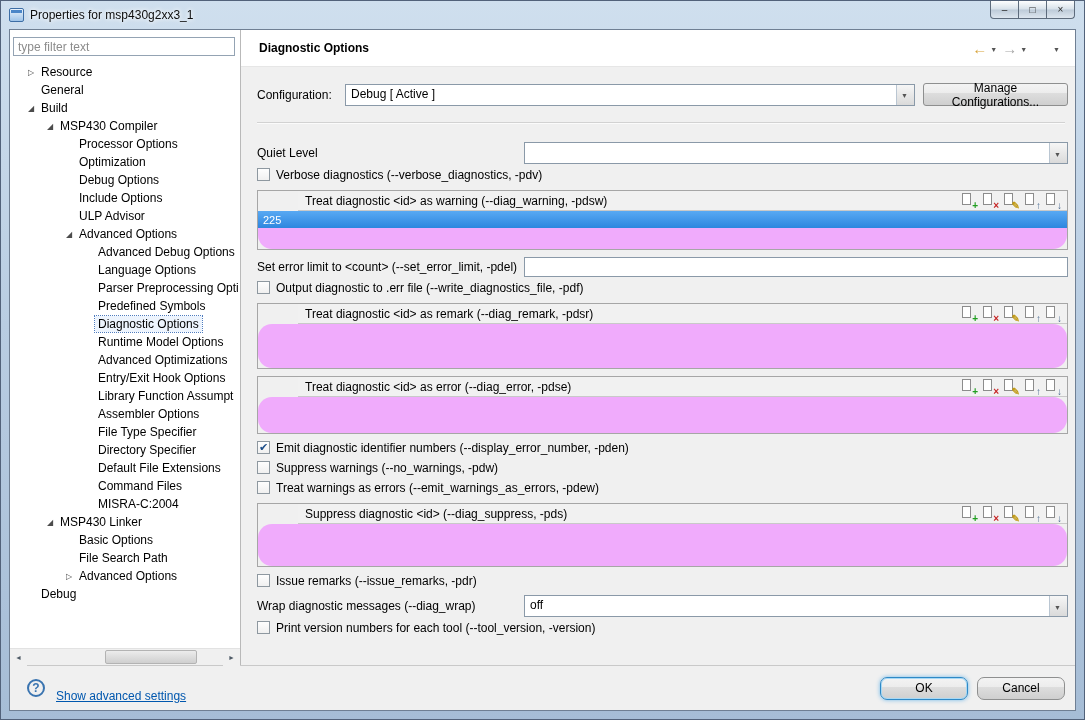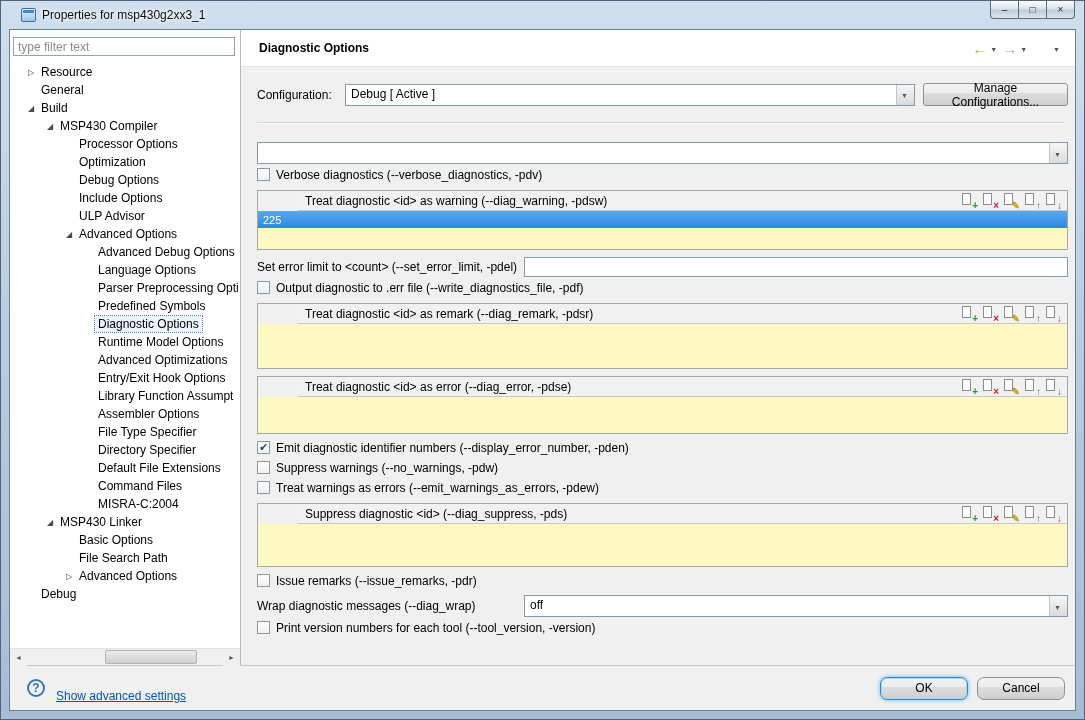--- a/index.html
+++ b/index.html
@@ -2,21 +2,21 @@
 <html><head>
 <meta charset="utf-8">
 <style>
   * { box-sizing: border-box; margin: 0; padding: 0; }
   html, body { width: 1085px; height: 720px; overflow: hidden; }
   body { font-family: "Liberation Sans", sans-serif; font-size: 12px; color: #000; background: #8ea4bc; }
 
   
   .window { position: absolute; inset: 0; border: 1px solid #52627a;
     background: linear-gradient(180deg, #cfdfee 0%, #b9cde2 45%, #a6bdd6 100%); }
-  .titlebar { height: 27px; display: flex; align-items: center; padding: 0 20px; position: relative; }
+  .titlebar { height: 27px; display: flex; align-items: center; padding: 0 8px; position: relative; }
   .appicon { width: 15px; height: 14px; margin-right: 6px; border: 1px solid #3d6ea5;
     background: linear-gradient(#eaf3fc, #9fc4e8); border-radius: 2px; position: relative; }
   .appicon::before { content: ""; position: absolute; left: 1px; right: 1px; top: 1px; height: 3px; background: #4a86c8; }
   .title { color: #0d0d0d; text-shadow: 0 0 4px #fff, 0 0 6px #fff; }
   .winbtns { position: absolute; top: 0; right: 9px; display: flex; }
   .winbtn { width: 29px; height: 18px; border: 1px solid #5d6b7c; border-top: none; margin-left: -1px;
     background: linear-gradient(#fdfefe, #d7e1ea 48%, #bdcad8 52%, #dde6ef);
     display: flex; align-items: center; justify-content: center; font-size: 10px; color: #2b2b2b; cursor: default; }
   .winbtn.min  { border-radius: 0 0 0 4px; }
   .winbtn.close{ border-radius: 0 0 4px 0; }
@@ -81,21 +81,21 @@
 
   .group { border: 1px solid #a6a6a6; margin: 5px 0 7px 3px; }
   .ghead { height: 20px; background: #f1f1f1; border-bottom: 1px solid #c9c9c9;
     display: flex; align-items: center; padding: 0 5px 0 7px; margin-left: 40px; }
   .gtitle { flex: 1; }
   .gicons { display: flex; align-items: flex-start; }
   .ti { width: 18px; height: 15px; position: relative; margin-left: 3px; }
   .tipage { position: absolute; left: 2px; top: 0; width: 9px; height: 12px; background: #fff; border: 1px solid #8c8c8c; }
   .tisym { position: absolute; right: 0; bottom: -3px; font-size: 10px; font-weight: bold; line-height: 1; }
   .g-green { color: #1f9e1f; } .g-red { color: #c62525; } .g-yellow { color: #c09a16; } .g-blue { color: #47688f; }
-  .gbody { background: #fef9c3; }
+  .gbody { background: #f0abfc; border-radius: 14px; }
   .gb1 { height: 38px; } .gb2 { height: 44px; } .gb3 { height: 36px; } .gb4 { height: 42px; }
   .litem { height: 17px; background: linear-gradient(#58a9f3, #2e86df); color: #fff; padding: 0 5px;
     display: flex; align-items: center; font-size: 11px; }
 
   
   .footer { height: 45px; flex: none; border-top: 1px solid #c9c9c9; background: #f0f0f0;
     display: flex; align-items: center; padding: 0 10px 0 17px; }
   .helpicon { width: 18px; height: 18px; border-radius: 50%; border: 2px solid #3a74b0; color: #3a74b0;
     font-weight: bold; font-size: 12px; display: flex; align-items: center; justify-content: center; margin-right: 11px; }
   .link { color: #0057ae; text-decoration: underline; margin-top: 16px; }
@@ -278,20 +278,21 @@
               <span class="cbtn">
                   <span class="caret">▼</span>
                 </span>
             </div>
             <button class="pushbtn">Manage Configurations...</button>
           </div>
 
           <div class="sep"></div>
 
           <div class="frow">
+            <span class="flabel">Quiet Level</span>
             <div class="combo fcombo">
               <span class="cv"></span>
               <span class="cbtn">
                   <span class="caret">▼</span>
                 </span>
             </div>
           </div>
 
           <div class="cbrow">
             <span class="cb"></span>

